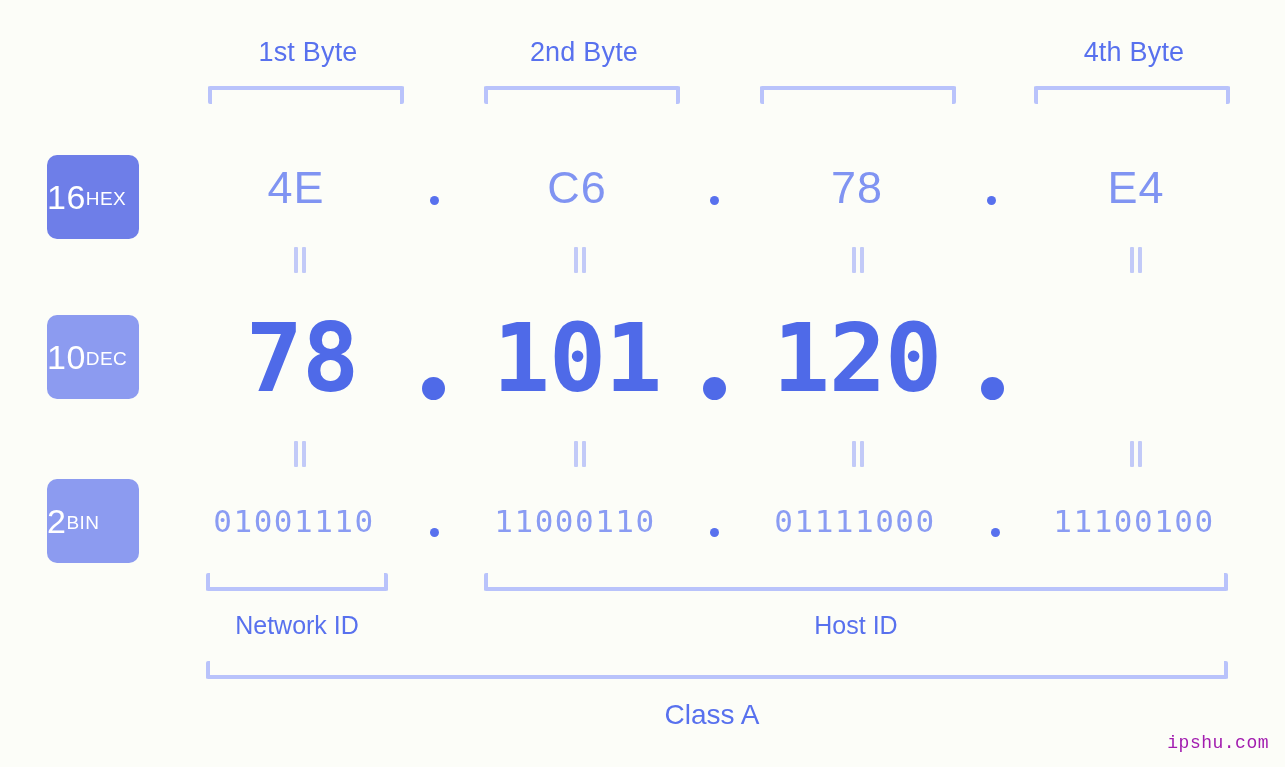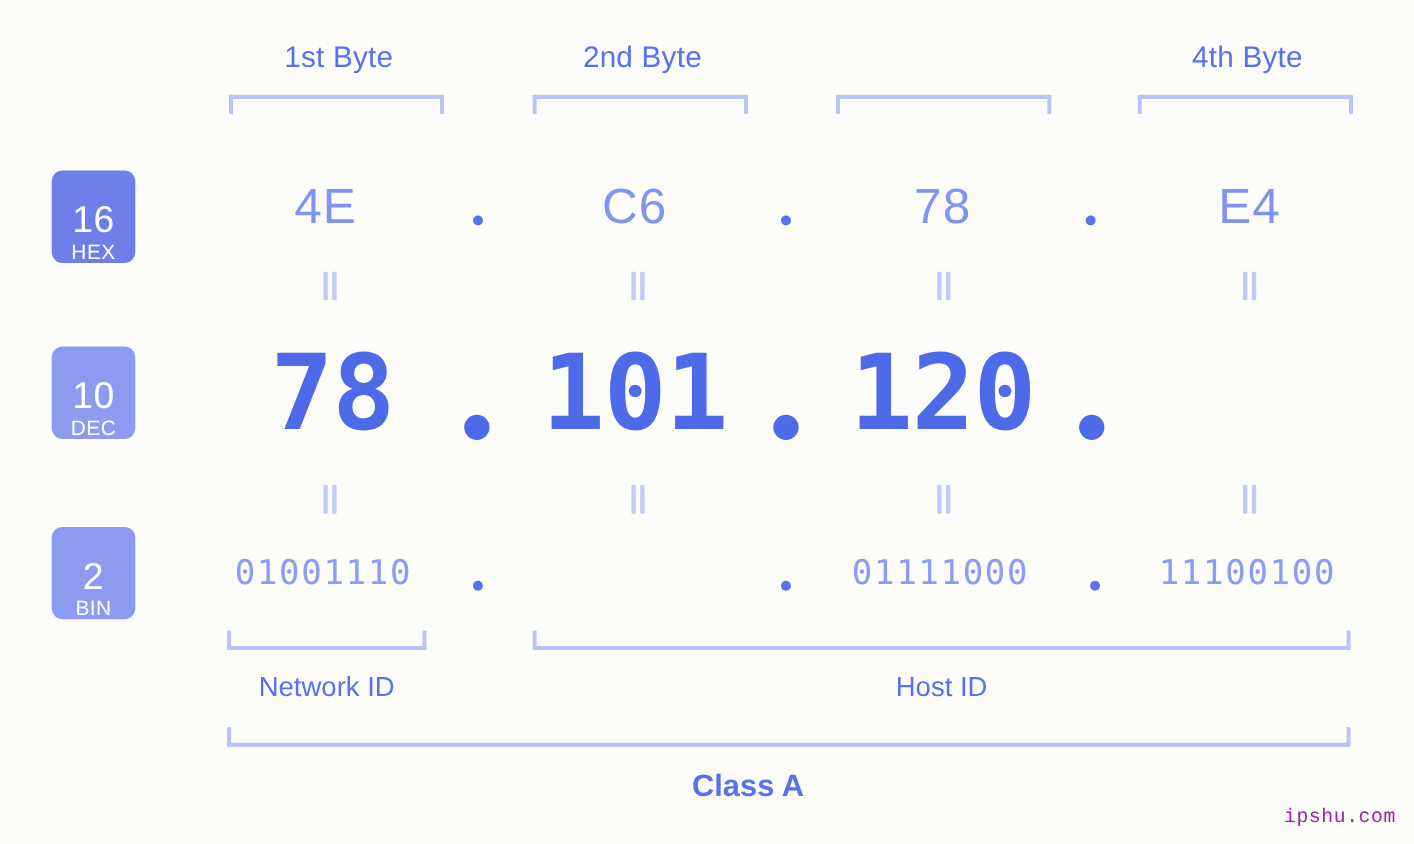--- a/index.html
+++ b/index.html
@@ -31,23 +31,23 @@
   .bracket.down{  
     border-top:4px solid #b9c3fb;
   }
   .bracket.up{    
     border:4px solid #b9c3fb;border-top:none;
     border-bottom:4px solid #b9c3fb;
   }
 
   
   .badge{
-    position:absolute;width:76px;height:84px;border-radius:10px;
-    color:#ffffff;display:flex;flex-direction:column;
-    align-items:center;justify-content:flex-end;line-height:1;
+    position:absolute;width:92px;height:84px;border-radius:10px;
+    color:#ffffff;display:flex;flex-direction:row;
+    align-items:center;justify-content:flex-start;line-height:1;
   }
   .badge .num{font-size:34px;font-weight:400;letter-spacing:.5px;}
   .badge .nm{font-size:19px;margin-top:3px;letter-spacing:.4px;}
 
   
   .hex-val{
     font-size:45px;color:#8094f2;letter-spacing:1px;white-space:nowrap;
   }
   .dec-val{
     font-size:95px;font-weight:700;color:#4f6ae8;
@@ -190,39 +190,42 @@
     </div>
   <div class="eq" style="left:1128px;top:441px;">
       <span></span>
       <span></span>
     </div>
 
   <div class="abs ctr" style="left:196px;top:497px;width:196px;height:48px;">
     <span class="bin-val">01001110</span>
   </div>
   <div class="dot-bin" style="left:430px;top:528px;"></div>
+  <div class="abs ctr" style="left:477px;top:497px;width:196px;height:48px;">
+    <span class="bin-val">11000110</span>
+  </div>
   <div class="dot-bin" style="left:710px;top:528px;"></div>
   <div class="abs ctr" style="left:757px;top:497px;width:196px;height:48px;">
     <span class="bin-val">01111000</span>
   </div>
   <div class="dot-bin" style="left:991px;top:528px;"></div>
   <div class="abs ctr" style="left:1036px;top:497px;width:196px;height:48px;">
     <span class="bin-val">11100100</span>
   </div>
 
   <div class="bracket up" style="left:206px;top:573px;width:182px;"></div>
   <div class="bracket up" style="left:484px;top:573px;width:744px;"></div>
 
   <div class="abs ctr" style="left:756px;top:608px;width:200px;height:34px;">
     <span class="sec-label">Host ID</span>
   </div>
   <div class="abs ctr" style="left:197px;top:608px;width:200px;height:34px;">
     <span class="sec-label">Network ID</span>
   </div>
 
   <div class="bracket up" style="left:206px;top:661px;width:1022px;"></div>
-  <div class="abs ctr" style="left:580px;top:696px;width:200px;height:38px;font-weight:bold;">
+  <div class="abs ctr" style="left:612px;top:696px;width:200px;height:38px;">
     <span class="class-label">Class A</span>
   </div>
 
   <div class="watermark">ipshu.com</div>
 
 </div>
 
 </body></html>

